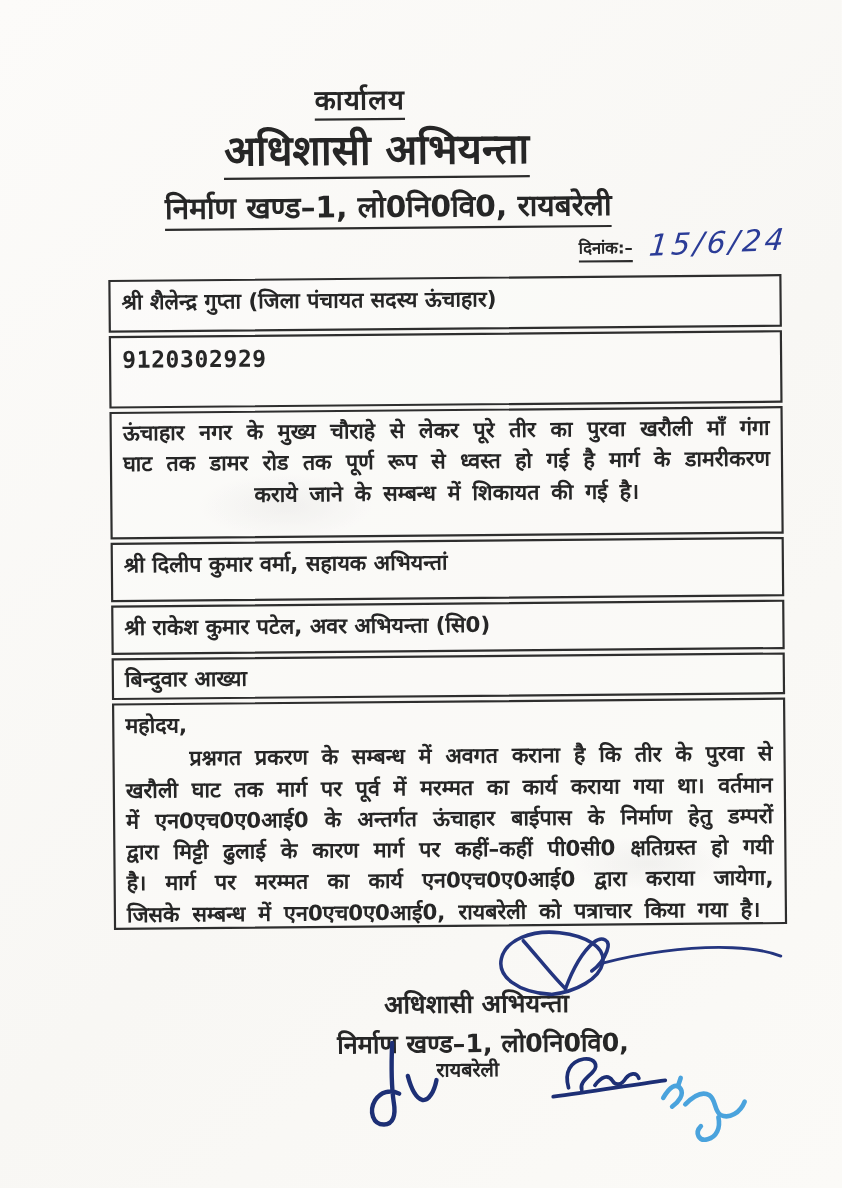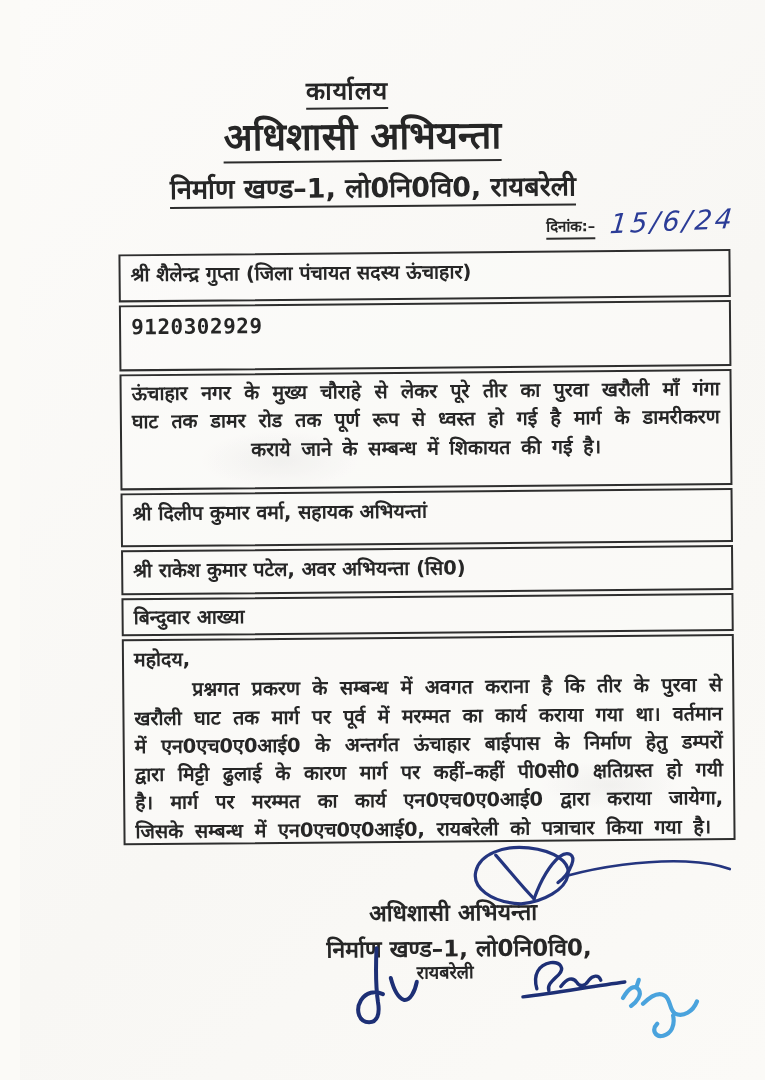--- a/index.html
+++ b/index.html
@@ -7,21 +7,20 @@
     width:765px;height:1080px;
     background:#fbfaf7;
     font-family:"DejaVu Sans","Liberation Sans",sans-serif;
     color:#262626;
     overflow:hidden;
     position:relative;
   }
   .sheet{
     position:absolute;inset:0;
     background:linear-gradient(135deg,#fcfbf9 0%,#f8f7f4 55%,#fbfaf7 100%);
-    margin-left:20px;
   }
   .content{
     position:absolute;inset:0;
     transform:rotate(-0.5deg);
     transform-origin:50% 40%;
   }
   .u{border-bottom:2px solid #2c2c2c;padding-bottom:2px;}
   
   .hdr-office{
     position:absolute;top:72px;left:0;width:660px;text-align:center;

